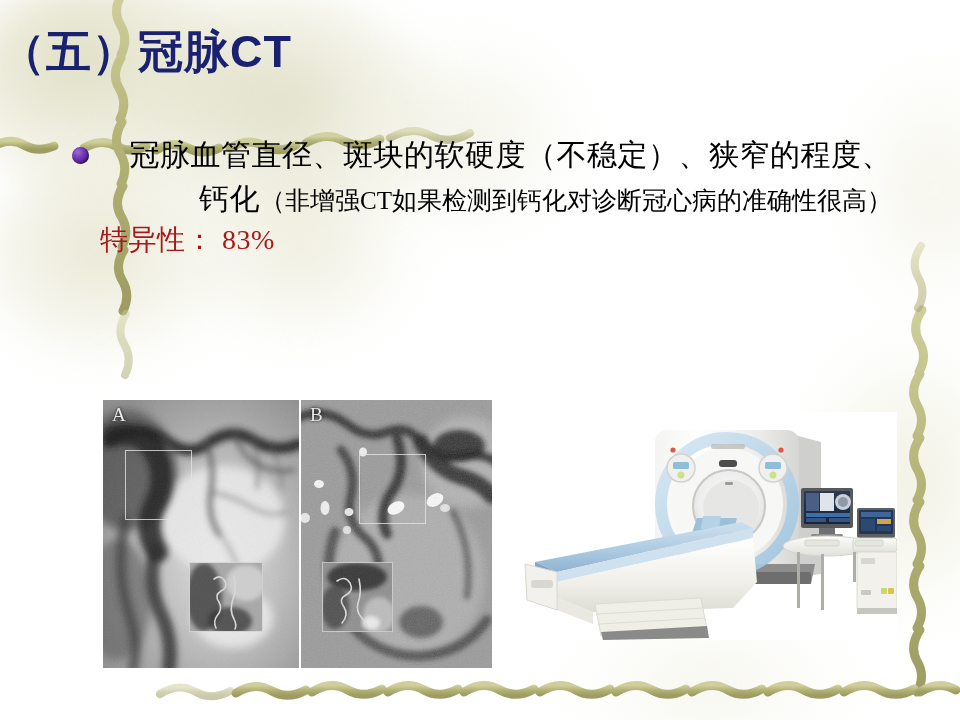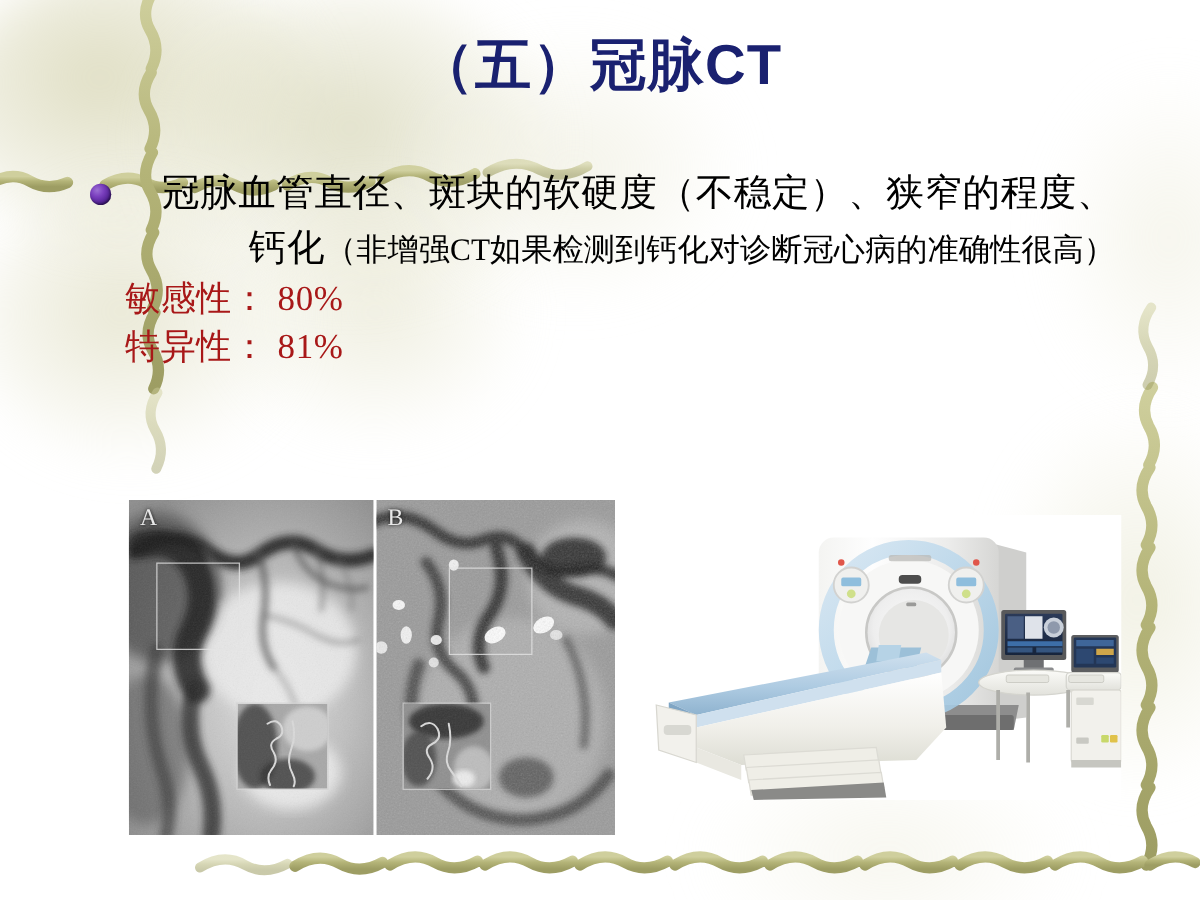--- a/index.html
+++ b/index.html
@@ -46,21 +46,20 @@
             background: radial-gradient(ellipse at 50% 50%, rgba(224,222,192,.26), rgba(244,243,228,.08) 62%, rgba(255,255,255,0) 80%); }
 
   
   .stem { position: absolute; pointer-events: none; }
 
   
   #title {
     position: absolute;
     left: 0; right: 0;
     top: 26px;
-    text-align: center;
     font-family: "Liberation Sans", "DejaVu Sans", sans-serif;
     font-weight: bold;
     font-size: 45px;
     line-height: 1.15;
     letter-spacing: 1px;
     color: #1a2170;
     white-space: nowrap;
   }
 
   
@@ -213,26 +212,23 @@
 
   <div id="body-block">
 
     <div class="bullet-row">
       <span class="bullet-dot"></span>
       <div class="para">
         <span>冠脉血管直径、斑块的软硬度（不稳定）、狭窄的程度、钙化</span><span class="small">（非增强CT如果检测到钙化对诊断冠心病的准确性很高）</span>
       </div>
     </div>
 
+
     <div class="stat-line">
-      <span>敏感性：</span><span class="pct">80%</span>
-    </div>
-
-    <div class="stat-line">
-      <span>特异性：</span><span class="pct">81%</span>
+      <span>特异性：</span><span class="pct">83%</span>
     </div>
 
   </div>
 
   <div id="figure-medical">
 
     <div class="panel panel-a">
       <svg style="position:absolute;inset:0;width:100%;height:100%" viewBox="0 0 196 268" preserveAspectRatio="none">
         <defs>
           <filter id="blurA">

